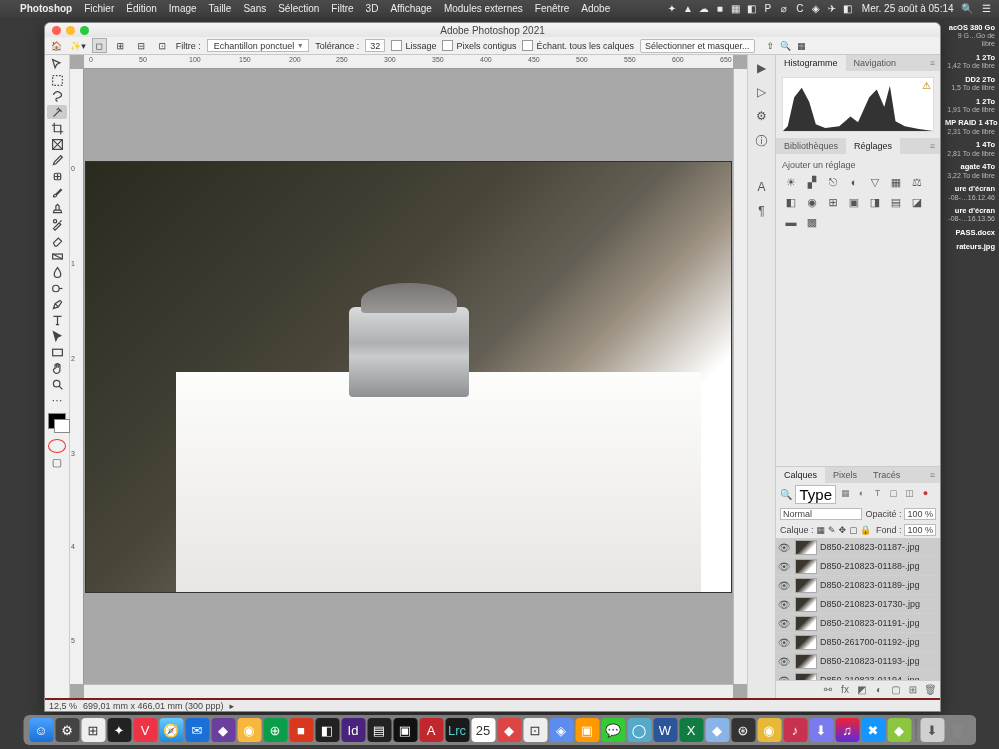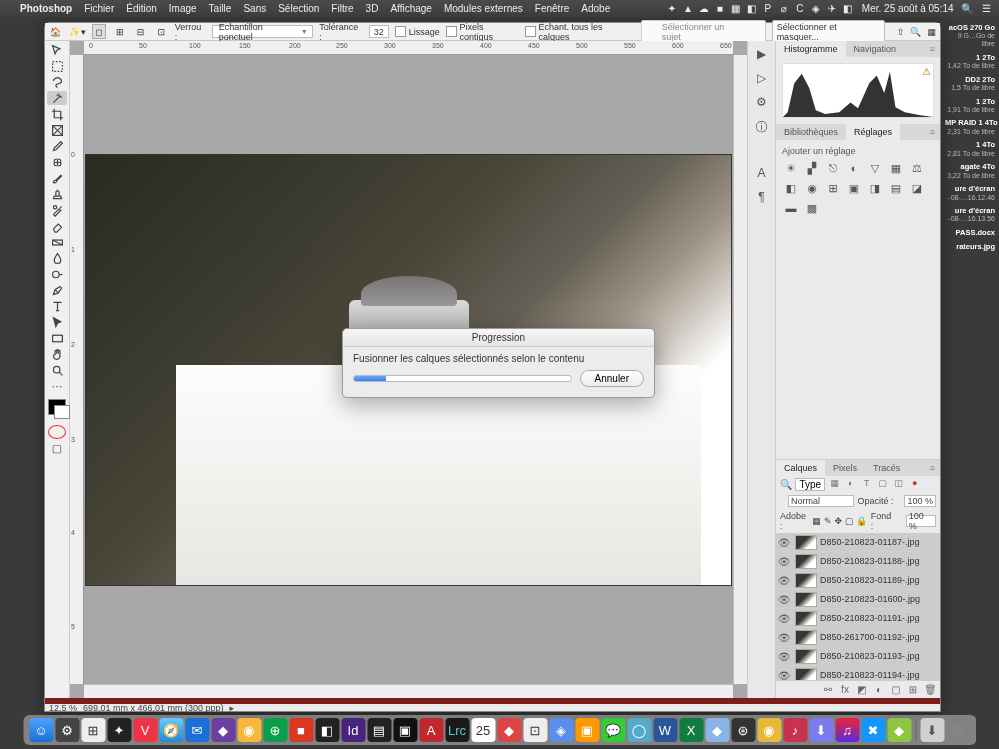--- a/index.html
+++ b/index.html
@@ -77,35 +77,35 @@
 .histo { height: 55px; background: #fff; margin: 2px; position: relative; border:1px solid #ddd;}
 .histo svg{ width:100%; height:100%;}
 .histo .warn{ position:absolute; top:2px; right:2px; font-size:10px; color:#b08000;}
 
 .adjust-label{ font-size:9px; color:#555; padding:2px 2px 4px;}
 .adjust-icons{ display:flex; flex-wrap:wrap; gap:7px; padding:2px 4px;}
 .adjust-icons span{ width:14px; height:13px; font-size:11px; color:#555; text-align:center;}
 
 .layers-panel{ flex:1; display:flex; flex-direction:column; border-top:1px solid #ccc; min-height:0;}
 .layer-filter{ display:flex; gap:3px; padding:2px 4px; align-items:center;}
-.layer-filter .dd{ border:1px solid #bbb; background:#fff; padding:0 3px; font-size:10px; display:flex; align-items:center;}
+.layer-filter .dd{ border:1px solid #bbb; background:#fff; padding:0 3px; font-size:15px; display:flex; align-items:center;}
 .layer-filter .fi{ width:13px; height:13px; font-size:9px; text-align:center; color:#777;}
 .layer-row2{ display:flex; padding:2px 4px; gap:3px; font-size:9px; color:#444; align-items:center;}
-.layer-row2 .dd2{ border:1px solid #bbb; background:#fff; padding:0 2px; height:12px; display:inline-flex; align-items:center;margin-left:8px;}
+.layer-row2 .dd2{ border:1px solid #bbb; background:#fff; padding:0 2px; height:12px; display:inline-flex; align-items:center;}
 .layer-list{ flex:1; overflow-y:auto; background:#e2e2e2;}
 .layer-item{ display:flex; align-items:center; height:19px; border-bottom:1px solid #d0d0d0; background:#eaeaea; font-size:9px; color:#333;}
 .layer-item.sel{ background:#ccc;}
 .layer-item .eye{ width:16px; text-align:center; color:#555; font-size:10px;}
 .layer-item .thumb{ width:22px; height:15px; background:linear-gradient(135deg,#3a352d 40%,#fff 70%); margin:0 3px; border:1px solid #aaa;}
 .layer-item .lname{ flex:1; overflow:hidden; white-space:nowrap; text-overflow:ellipsis; padding-right:3px;}
 .layer-footer{ display:flex; gap:5px; padding:3px 4px; border-top:1px solid #ccc; color:#666; font-size:10px; justify-content:flex-end;}
 .layer-footer span{ width:12px; text-align:center;}
 
 
-.statusbar{ height:13px; background:#eaeaea; border-top:6px solid #7f1d1d; display:flex; align-items:center; font-size:9px; color:#444; padding:0 4px; gap:6px;}
+.statusbar{ height:13px; background:#eaeaea; border-top:2px solid #7f1d1d; display:flex; align-items:center; font-size:9px; color:#444; padding:0 4px; gap:6px;}
 
 
 .dialog{ position:absolute; left:297px; top:305px; width:313px; background:#ececec; border:1px solid #9a9a9a; border-radius:5px; box-shadow:0 6px 24px rgba(0,0,0,.35);}
 .dialog .d-title{ text-align:center; font-size:10px; color:#333; padding:3px 0; background:linear-gradient(#f6f6f6,#e6e6e6); border-radius:5px 5px 0 0; border-bottom:1px solid #ccc;}
 .dialog .d-body{ padding:6px 10px 10px; }
 .dialog .d-msg{ font-size:10px; color:#333; margin-bottom:6px;}
 .dialog .pbar{ height:7px; background:#fff; border:1px solid #bbb; border-radius:3px; position:relative; overflow:hidden;}
 .dialog .pbar .fill{ position:absolute; left:0; top:0; bottom:0; width:15%; background:linear-gradient(#6fa6ff,#3a7fe8);}
 .dialog .cancel{ float:right; margin-top:-18px; margin-right:2px; padding:2px 14px; font-size:10px; background:linear-gradient(#fff,#eee); border:1px solid #aaa; border-radius:10px;}
 
@@ -154,21 +154,21 @@
         <span>◧</span>
     </div>
     <span>Mer. 25 août à 05:14</span>
     <span>🔍</span>
     <span>☰</span>
   </div>
 </div>
 
 <div class="desktop-items">
   <div class="di">
-      <div class="n">acOS 270 Go</div>
+      <div class="n">acOS 380 Go</div>
       <div class="s">9 G…Go de libre</div>
     </div>
   <div class="di">
       <div class="n">1 2To</div>
       <div class="s">1,42 To de libre</div>
     </div>
   <div class="di">
       <div class="n">DD2 2To</div>
       <div class="s">1,5 To de libre</div>
     </div>
@@ -198,36 +198,43 @@
     </div>
   <div class="di">
       <div class="n">PASS.docx</div>
     </div>
   <div class="di">
       <div class="n">rateurs.jpg</div>
     </div>
 </div>
 
 <div class="ps-window">
+  <div class="titlebar">
+    <div class="traffic">
+      <span class="tl-close"></span>
+      <span class="tl-min"></span>
+      <span class="tl-max"></span>
+    </div>
+    <div class="title">Adobe Photoshop 2021</div>
+  </div>
 
   <div class="opts">
     <span class="icon-sq">🏠</span>
     <span>✨▾</span>
     <span class="icon-sq sel-active">◻</span>
     <span class="icon-sq">⊞</span>
     <span class="icon-sq">⊟</span>
     <span class="icon-sq">⊡</span>
-    <span>Verrou :</span>
+    <span>Filtre :</span>
     <span class="sel">Echantillon ponctuel</span>
     <span>Tolérance :</span>
     <span class="num">32</span>
     <span class="chk">Lissage</span>
     <span class="chk">Pixels contigus</span>
     <span class="chk">Échant. tous les calques</span>
-    <span class="search-btn">Sélectionner un sujet</span>
     <span class="btn">Sélectionner et masquer...</span>
     <span style="margin-left:6px">⇧</span>
     <span>🔍</span>
     <span>▦</span>
   </div>
 
 
   <div class="main">
 
     <div class="toolbox">
@@ -451,21 +458,21 @@
           <span class="fi">▢</span>
           <span class="fi">◫</span>
           <span class="fi" style="color:#c33">●</span>
         </div>
         <div class="layer-row2">
           <span class="dd2" style="flex:1">Normal</span>
           <span>Opacité :</span>
           <span class="dd2">100 %</span>
         </div>
         <div class="layer-row2">
-          <span>Adobe :</span>
+          <span>Calque :</span>
           <span>▦</span>
           <span>✎</span>
           <span>✥</span>
           <span>▢</span>
           <span>🔒</span>
           <span style="margin-left:auto">Fond :</span>
           <span class="dd2">100 %</span>
         </div>
         <div class="layer-list">
           <div class="layer-item sel">
@@ -479,21 +486,21 @@
               <span class="lname">D850-210823-01188-.jpg</span>
             </div>
           <div class="layer-item sel">
               <span class="eye">👁</span>
               <div class="thumb"></div>
               <span class="lname">D850-210823-01189-.jpg</span>
             </div>
           <div class="layer-item sel">
               <span class="eye">👁</span>
               <div class="thumb"></div>
-              <span class="lname">D850-210823-01600-.jpg</span>
+              <span class="lname">D850-210823-01730-.jpg</span>
             </div>
           <div class="layer-item sel">
               <span class="eye">👁</span>
               <div class="thumb"></div>
               <span class="lname">D850-210823-01191-.jpg</span>
             </div>
           <div class="layer-item sel">
               <span class="eye">👁</span>
               <div class="thumb"></div>
               <span class="lname">D850-261700-01192-.jpg</span>
@@ -522,32 +529,20 @@
       </div>
     </div>
   </div>
 
   <div class="statusbar">
     <span>12,5 %</span>
     <span>699,01 mm x 466,01 mm (300 ppp)</span>
     <span>▸</span>
   </div>
 
-  <div class="dialog">
-    <div class="d-title">Progression</div>
-    <div class="d-body">
-      <div class="d-msg">Fusionner les calques sélectionnés selon le contenu</div>
-      <div style="display:flex; align-items:center; gap:8px;">
-        <div class="pbar" style="flex:1">
-            <div class="fill"></div>
-          </div>
-        <button class="cancel" style="float:none;margin:0">Annuler</button>
-      </div>
-    </div>
-  </div>
 </div>
 
 <div class="dock">
   <div class="app" style="background:linear-gradient(#4aa3ff,#1a6fd8)">☺</div>
   <div class="app" style="background:#444">⚙</div>
   <div class="app" style="background:#eee;color:#333">⊞</div>
   <div class="app" style="background:#222">✦</div>
   <div class="app" style="background:#e34">V</div>
   <div class="app" style="background:linear-gradient(#6cf,#28d)">🧭</div>
   <div class="app" style="background:#1a6fd8">✉</div>

